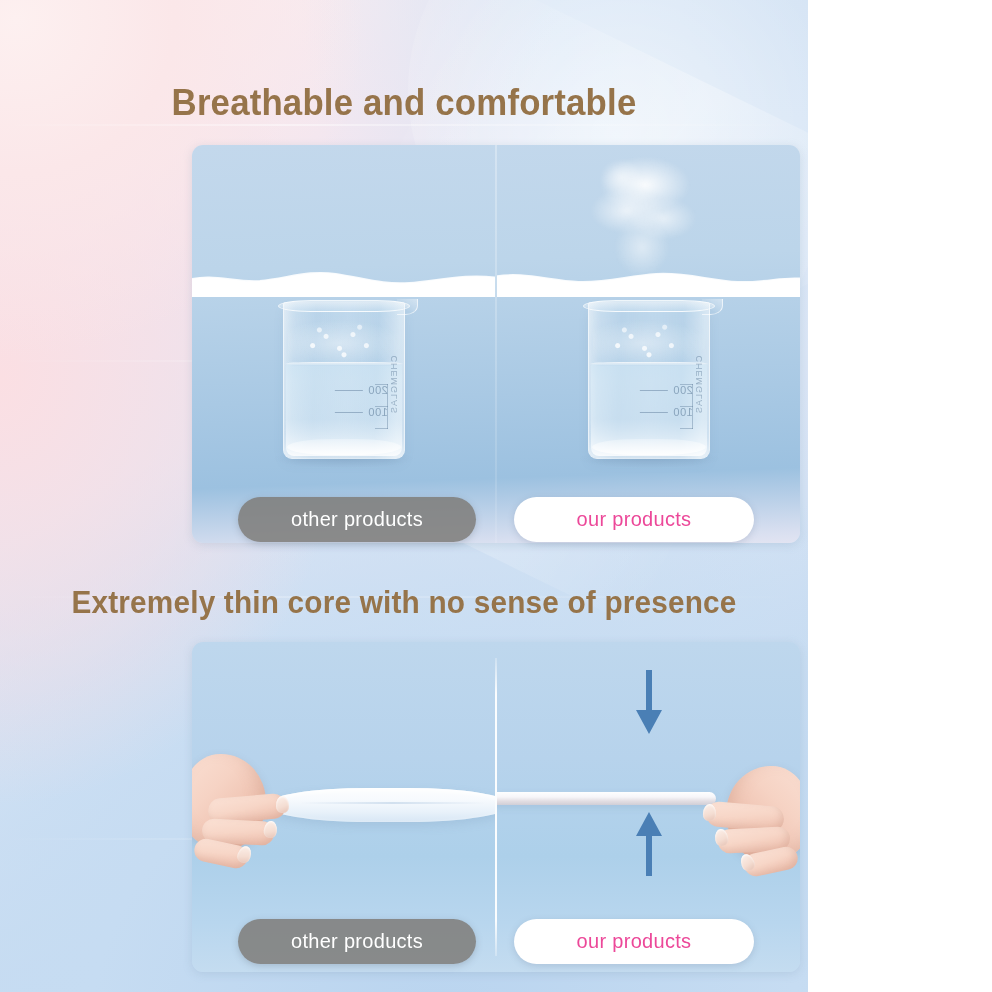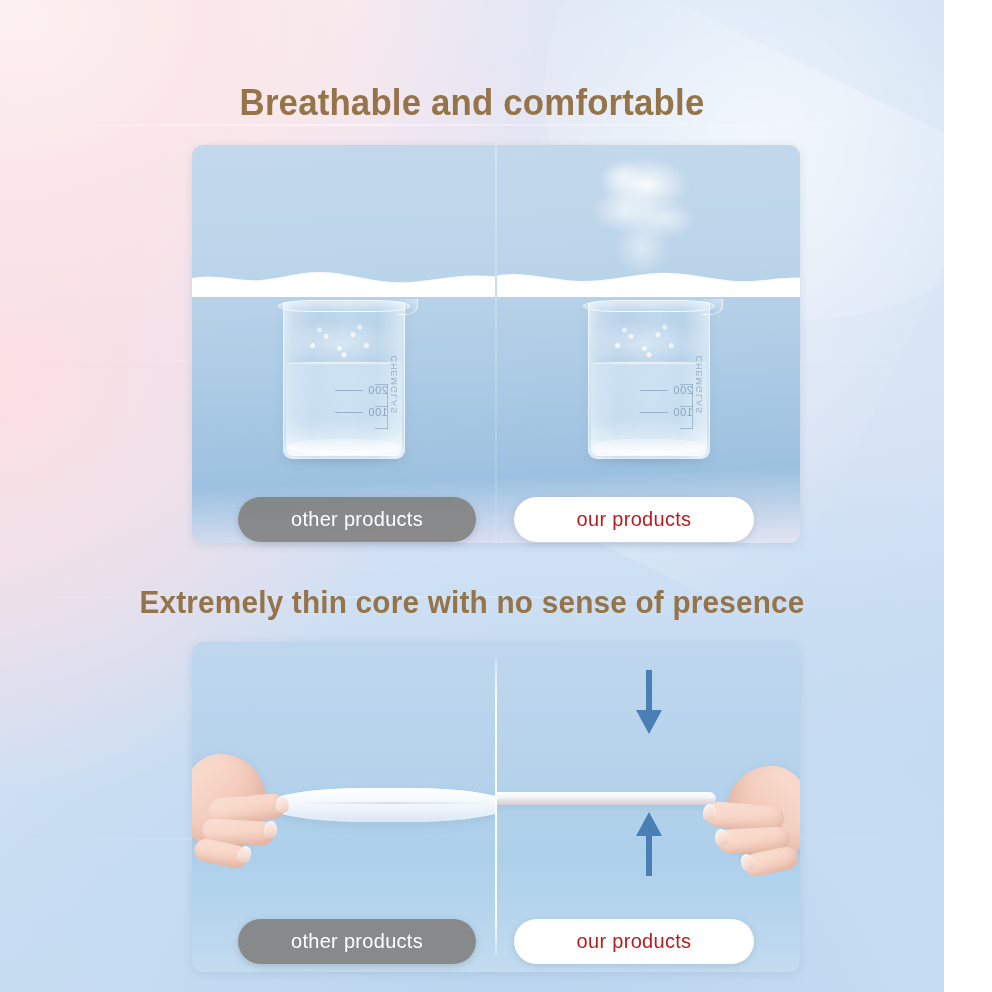--- a/index.html
+++ b/index.html
@@ -6,21 +6,21 @@
     margin: 0;
     padding: 0;
     width: 992px;
     height: 992px;
     overflow: hidden;
     font-family: "Liberation Sans", sans-serif;
   }
 
   #poster {
     position: relative;
-    width: 944px;
+    width: 808px;
     height: 992px;
     overflow: hidden;
     background:
       radial-gradient(ellipse 70% 55% at 2% 2%, #fdf0f0 0%, #fbe7e9 28%, rgba(248,226,231,0.0) 62%),
       radial-gradient(ellipse 60% 60% at 0% 38%, #fbdfe3 0%, rgba(246,222,229,0.55) 42%, rgba(240,226,240,0.0) 72%),
       radial-gradient(ellipse 90% 70% at 100% 0%, #d2e2f4 0%, #d8e6f6 35%, rgba(216,230,246,0.0) 70%),
       radial-gradient(ellipse 110% 80% at 55% 105%, #b9d4ef 0%, #c6dcf2 40%, rgba(198,220,242,0.0) 80%),
       linear-gradient(160deg, #fbeef0 0%, #f2e6f0 22%, #e2e6f4 42%, #d3e2f4 62%, #c2d9f0 82%, #bcd6ee 100%);
   }
 
@@ -417,21 +417,21 @@
     letter-spacing: 0.3px;
     white-space: nowrap;
   }
   .badge-other {
     background: rgba(128,126,124,0.88);
     color: #ffffff;
     box-shadow: 0 2px 7px rgba(90,100,115,0.28);
   }
   .badge-our {
     background: #ffffff;
-    color: #b91c1c;
+    color: #ec4899;
     box-shadow: 0 2px 7px rgba(90,110,140,0.22);
   }
   #badge-other-top { left: 238px; top: 497px; width: 238px; }
   #badge-our-top   { left: 514px; top: 497px; width: 240px; }
   #badge-other-bot { left: 238px; top: 919px; width: 238px; }
   #badge-our-bot   { left: 514px; top: 919px; width: 240px; }
 </style>
 </head>
 <body>
 

